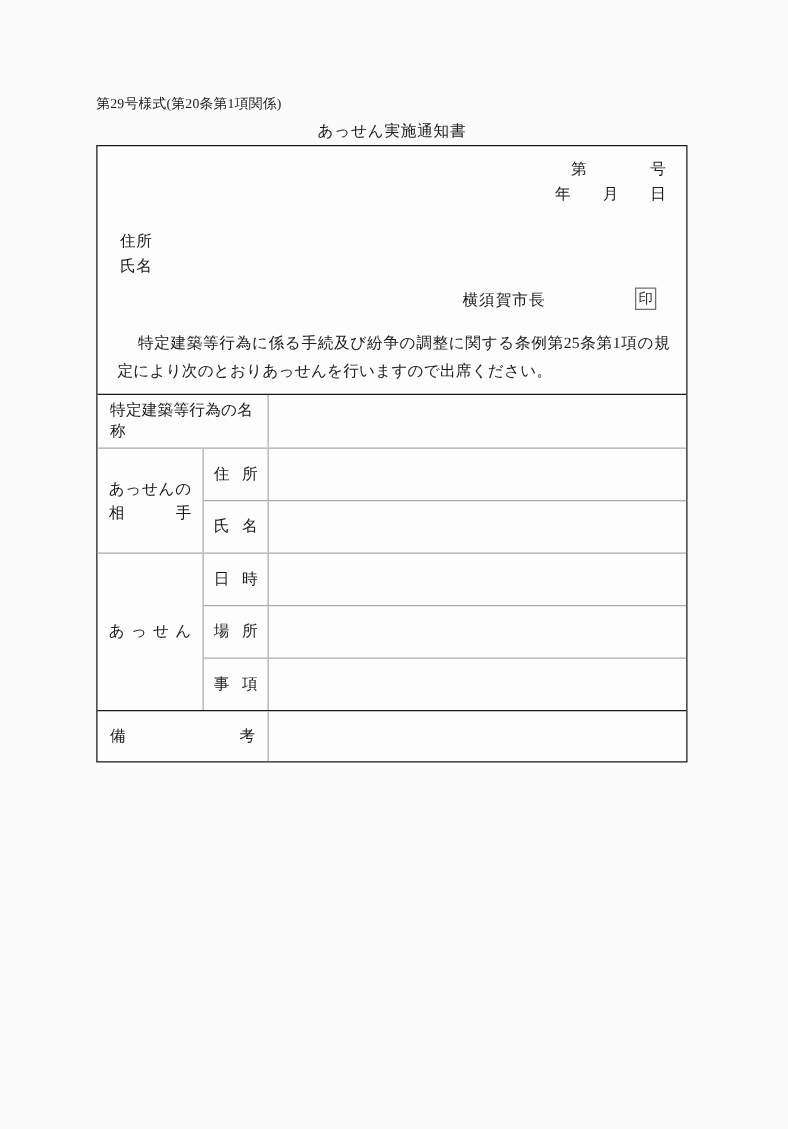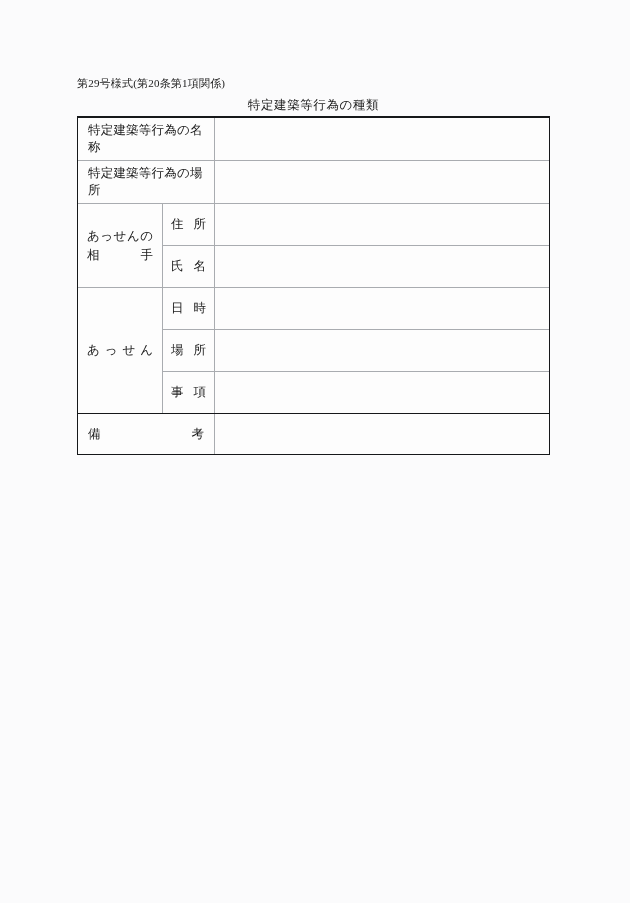--- a/index.html
+++ b/index.html
@@ -217,36 +217,48 @@
   .h42 { height: 42px; }
   .h41 { height: 41px; }
   .h40 { height: 40px; }
 </style>
 </head>
 <body>
 
 <div class="page">
 
   <div class="form-no">第29号様式(第20条第1項関係)</div>
-  <div class="doc-title">特定建築等行為の種類</div>
+  <div class="doc-title">あっせん実施通知書</div>
 
   <div class="form-box">
 
+    <div class="upper">
+      <div class="doc-number">第　　　　号</div>
+      <div class="doc-date">年　　月　　日</div>
+
+      <div class="addressee">
+        <div>住所</div>
+        <div>氏名</div>
+      </div>
+
+      <div class="issuer-row">
+        <div class="issuer-name">横須賀市長</div>
+        <div class="seal-box">印</div>
+      </div>
+
+      <div class="body-text"><span class="indent"></span><span>特定建築等行為に係る手続及び紛争の調整に関する条例第25条第1項の規定により次のとおりあっせんを行いますので出席ください。</span></div>
+    </div>
 
     <div class="grid">
 
       <div class="row h42">
         <div class="lbl-wide">特定建築等行為の名称</div>
         <div class="cell-blank"></div>
       </div>
 
-      <div class="row h42">
-        <div class="lbl-wide">特定建築等行為の場所</div>
-        <div class="cell-blank"></div>
-      </div>
 
 
       <div class="grp">
         <div class="grp-label">
           <div class="ln">
             <span>あ</span>
             <span>っ</span>
             <span>せ</span>
             <span>ん</span>
             <span>の</span>

